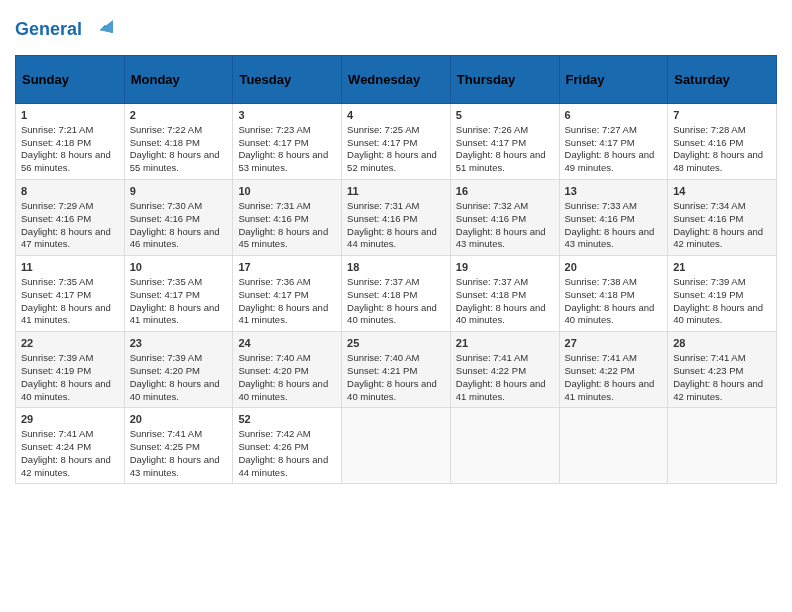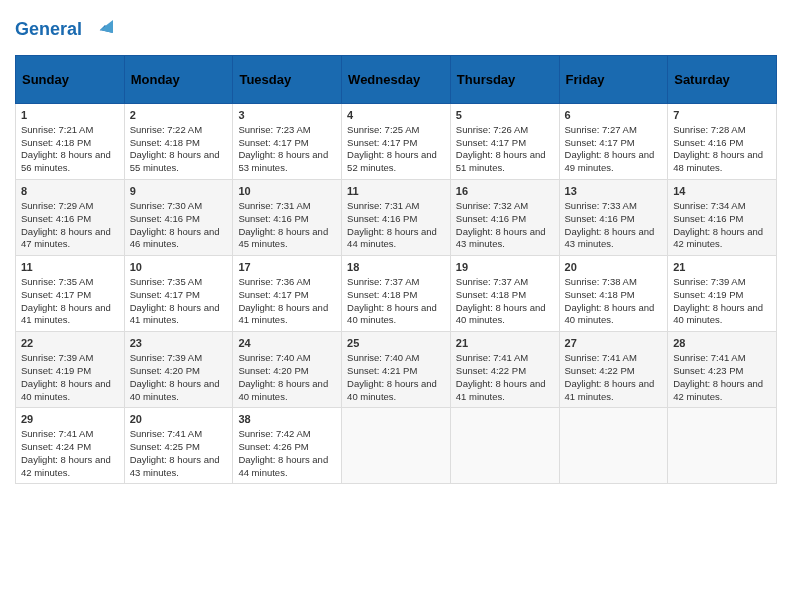--- a/index.html
+++ b/index.html
@@ -162,21 +162,21 @@
           <td><span class="day-num">23</span>Sunrise: 7:39 AM<br>Sunset: 4:20 PM<br>Daylight: 8 hours and 40 minutes.</td>
           <td><span class="day-num">24</span>Sunrise: 7:40 AM<br>Sunset: 4:20 PM<br>Daylight: 8 hours and 40 minutes.</td>
           <td><span class="day-num">25</span>Sunrise: 7:40 AM<br>Sunset: 4:21 PM<br>Daylight: 8 hours and 40 minutes.</td>
           <td><span class="day-num">21</span>Sunrise: 7:41 AM<br>Sunset: 4:22 PM<br>Daylight: 8 hours and 41 minutes.</td>
           <td><span class="day-num">27</span>Sunrise: 7:41 AM<br>Sunset: 4:22 PM<br>Daylight: 8 hours and 41 minutes.</td>
           <td><span class="day-num">28</span>Sunrise: 7:41 AM<br>Sunset: 4:23 PM<br>Daylight: 8 hours and 42 minutes.</td>
         </tr>
         <tr>
           <td><span class="day-num">29</span>Sunrise: 7:41 AM<br>Sunset: 4:24 PM<br>Daylight: 8 hours and 42 minutes.</td>
           <td><span class="day-num">20</span>Sunrise: 7:41 AM<br>Sunset: 4:25 PM<br>Daylight: 8 hours and 43 minutes.</td>
-          <td><span class="day-num">38</span>Sunrise: 7:42 AM<br>Sunset: 4:26 PM<br>Daylight: 8 hours and 44 minutes.</td>
+          <td><span class="day-num">52</span>Sunrise: 7:42 AM<br>Sunset: 4:26 PM<br>Daylight: 8 hours and 44 minutes.</td>
           <td class="empty"></td>
           <td class="empty"></td>
           <td class="empty"></td>
           <td class="empty"></td>
         </tr>
       </tbody>
   </table>
 </div>
 
 </body></html>

